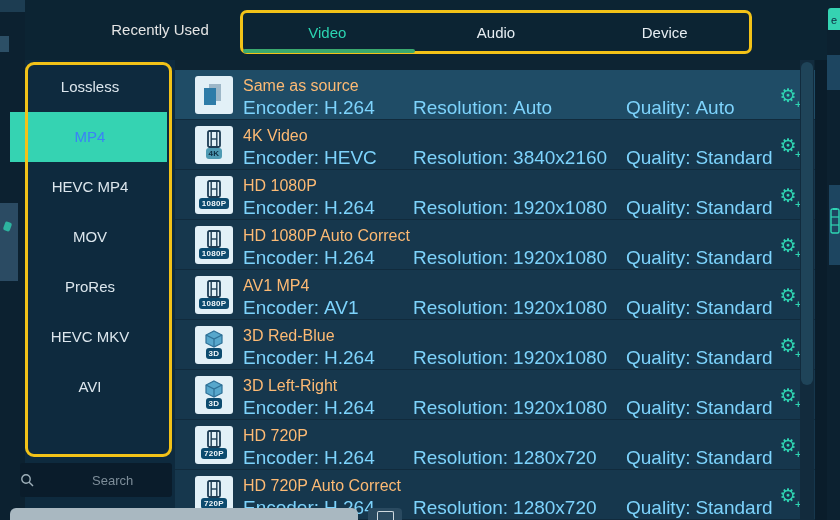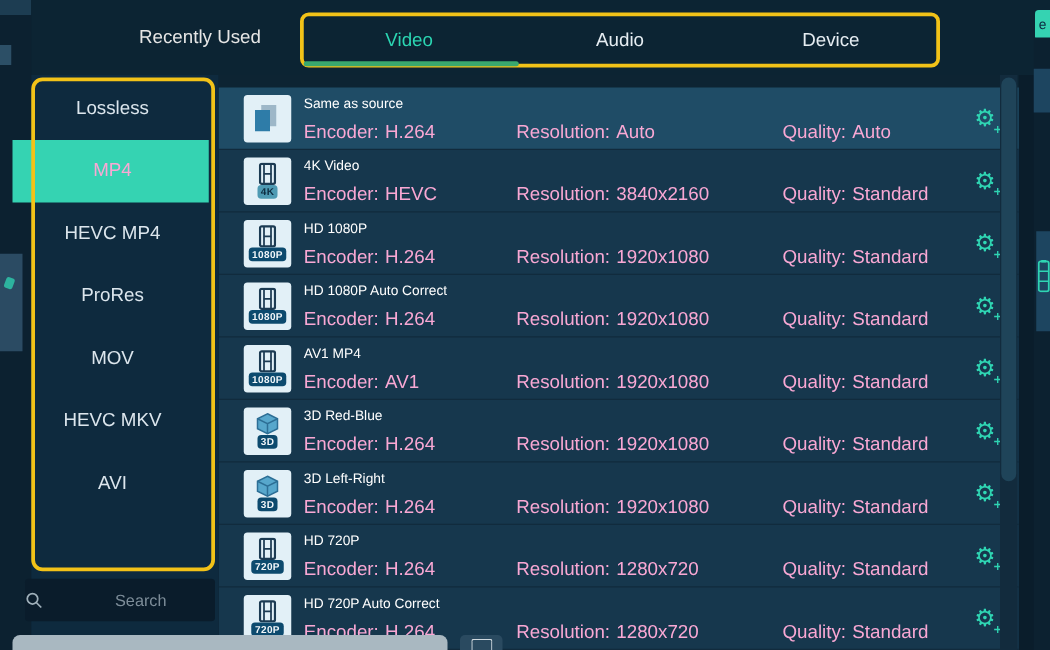--- a/index.html
+++ b/index.html
@@ -31,43 +31,43 @@
   .edge-badge{left:828px;top:8px;width:12px;height:24px;background:#35d3b2;color:#0d2940;
     font-size:11px;line-height:24px;padding-left:3px;border-radius:3px 0 0 3px;overflow:hidden;}
 
   
   .sidebar{left:25px;top:60px;width:150px;height:460px;background:#0e2a3e;}
   .side-selected{left:10px;top:112px;width:157px;height:50px;background:#35d3b2;z-index:1;}
   .side-border{left:25px;top:62px;width:147px;height:395px;box-sizing:border-box;
     border:3px solid #f2c218;border-radius:9px;z-index:2;pointer-events:none;}
   .side-items{left:25px;top:62px;width:130px;z-index:3;}
   .side-item{height:50px;line-height:50px;text-align:center;font-size:15px;color:#dce6ed;cursor:pointer;}
-  .side-item.selected{color:#f9a8d4;}
+  .side-item.selected{color:#3b82f6;}
   .searchbox{left:20px;top:463px;width:152px;height:34px;background:#0a1c2b;border-radius:3px;
     display:flex;align-items:center;justify-content:space-between;gap:8px;z-index:3;}
   .searchbox input{background:transparent;border:none;outline:none;width:78px;
     font-size:13px;color:#c5d2da;font-family:inherit;}
   .searchbox input::placeholder{color:#7d8d99;}
 
   
   .list{left:175px;top:60px;width:640px;height:460px;background:#0d2433;padding-top:10px;box-sizing:border-box;}
   .row{position:relative;height:50px;box-sizing:border-box;background:#16374d;
     border-bottom:1px solid #112b3d;cursor:pointer;}
   .row.selected{background:#1f4c66;}
   .tile{position:absolute;left:20px;top:6px;width:38px;height:38px;background:#e2f0f7;
     border-radius:3px;display:flex;flex-direction:column;align-items:center;justify-content:flex-start;}
   .tile .glyph{margin-top:4px;}
   .badge{display:block;margin-top:0px;font-size:8px;font-weight:bold;line-height:11px;
     padding:0 3px;border-radius:3px;letter-spacing:.3px;}
   .badge-blue{background:#4e9ab3;color:#0d2c40;}
   .badge-dark{background:#0c4a6e;color:#f2f7fa;}
   .copy-back{position:absolute;left:14px;top:8px;width:12px;height:17px;background:#9db7c8;}
   .copy-front{position:absolute;left:9px;top:12px;width:12px;height:17px;background:#2e7ca8;}
-  .row-title{position:absolute;left:68px;top:7px;font-size:11px;color:#ffffff;white-space:nowrap;}
-  .detail{position:absolute;top:27px;font-size:15px;color:#f9a8d4;white-space:nowrap;text-align:right;}
+  .row-title{position:absolute;left:68px;top:7px;font-size:16px;color:#fdba74;white-space:nowrap;}
+  .detail{position:absolute;top:27px;font-size:19px;color:#7dd3fc;white-space:nowrap;text-align:right;}
   .d-enc{left:68px;} .d-res{left:238px;} .d-qual{left:451px;}
   .detail .val{margin-left:5px;}
   .gear{position:absolute;left:601px;top:14px;width:24px;height:24px;color:#2fd5b3;
     font-family:"DejaVu Sans",sans-serif;font-size:19px;line-height:22px;text-align:center;cursor:pointer;}
   .gear .plus{position:absolute;right:-2px;bottom:-1px;font-size:9px;font-weight:bold;line-height:9px;}
 
   
   .scroll-track{left:800px;top:60px;width:14px;height:460px;background:#122b3d;z-index:4;}
   .scroll-thumb{left:801px;top:62px;width:12px;height:323px;background:#1f4459;border-radius:6px;z-index:5;}
   .edge-strip{left:827px;top:30px;width:13px;height:490px;background:#0c2130;z-index:4;}
@@ -100,22 +100,22 @@
 <div class="abs tab-underline"></div>
 <div class="abs edge-badge">e</div>
 
 <div class="abs sidebar"></div>
 <div class="abs side-selected"></div>
 <div class="abs side-border"></div>
 <div class="abs side-items">
   <div class="side-item">Lossless</div>
   <div class="side-item selected">MP4</div>
   <div class="side-item">HEVC MP4</div>
+  <div class="side-item">MOV</div>
   <div class="side-item">ProRes</div>
-  <div class="side-item">MOV</div>
   <div class="side-item">HEVC MKV</div>
   <div class="side-item">AVI</div>
 </div>
 <div class="abs searchbox">
   <svg width="14" height="14" viewBox="0 0 14 14">
     <circle cx="6" cy="6" r="4.2" fill="none" stroke="#9fb0ba" stroke-width="1.4"></circle>
     <line x1="9.2" y1="9.2" x2="13" y2="13" stroke="#9fb0ba" stroke-width="1.4"></line>
   </svg>
   <input type="text" placeholder="Search" style="">
 </div>

